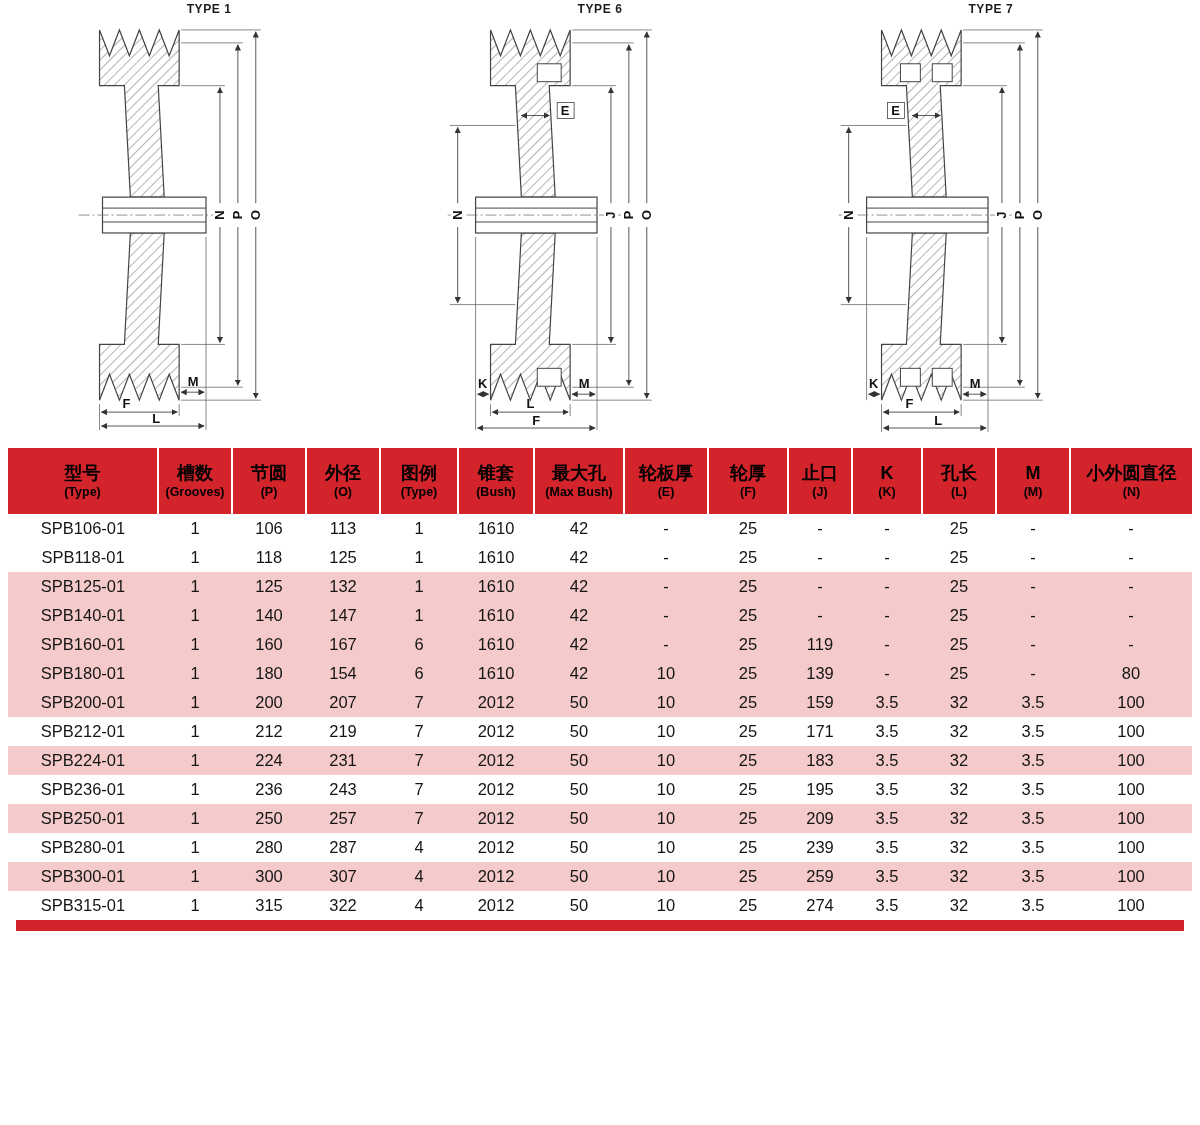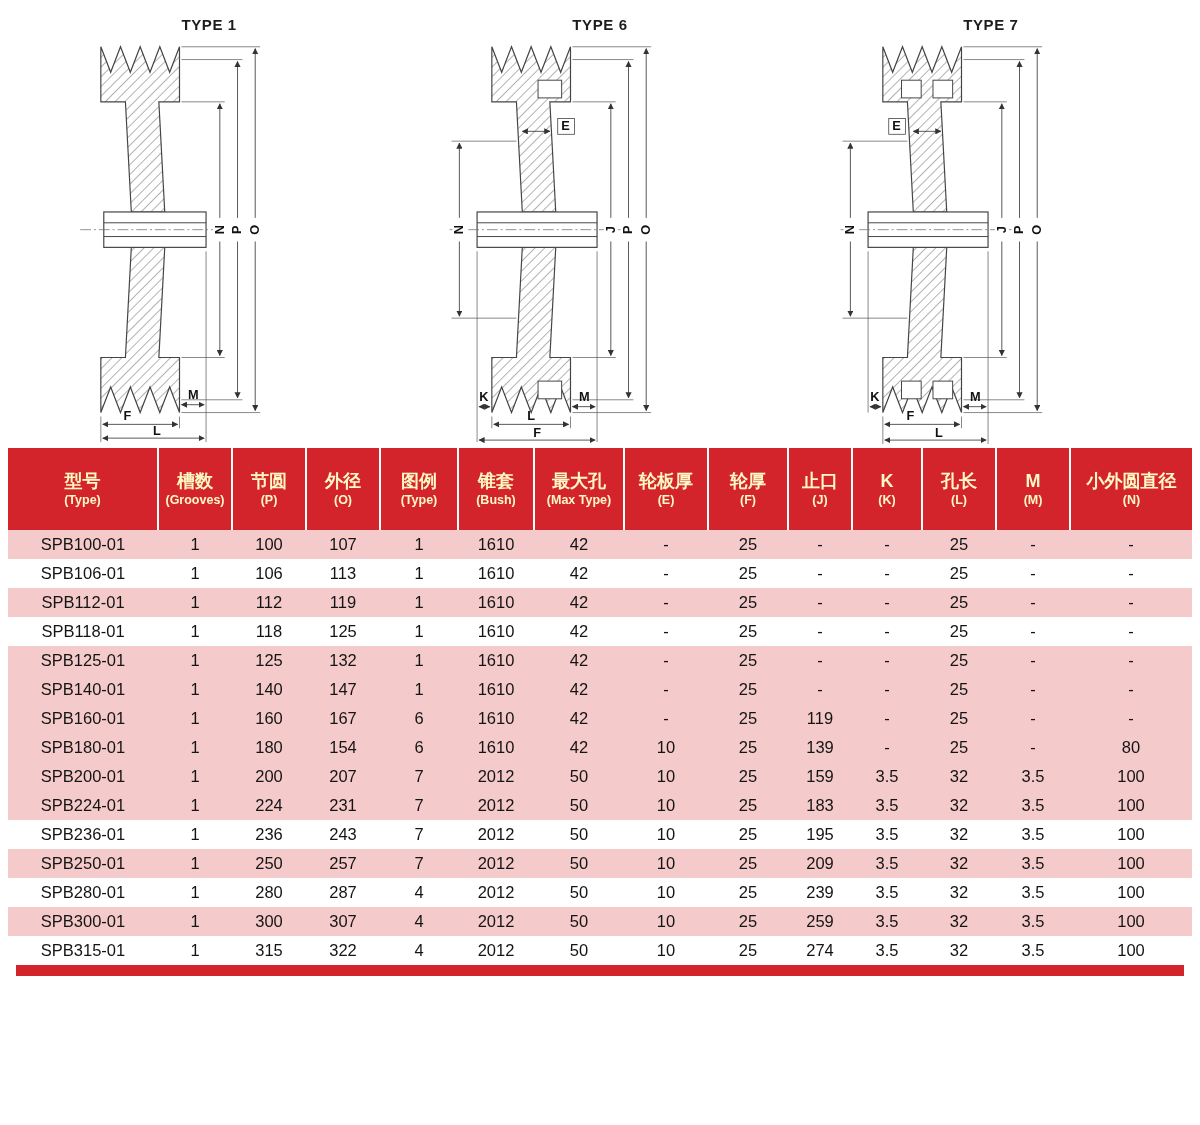--- a/index.html
+++ b/index.html
@@ -5,38 +5,38 @@
   :root{ --red:#d3242b; --pink:#f5caca; }
   *{box-sizing:border-box;margin:0;padding:0}
   html,body{background:#fff}
   body{
     width:1200px;height:1125px;overflow:hidden;
     font-family:"Liberation Sans","DejaVu Sans",sans-serif;color:#141414;
   }
   
   .diagrams{display:flex;justify-content:space-between;padding:2px 14px 0;height:446px}
   .diagram{width:33.3%;display:flex;flex-direction:column;align-items:center}
-  .diagram-title{font-weight:bold;font-size:15px;letter-spacing:.6px;color:#1d1d1d;margin:14px 0 0}
+  .diagram-title{font-weight:bold;font-size:12px;letter-spacing:.6px;color:#1d1d1d;margin:0 0 0}
   svg.pulley{display:block}
   .metal{fill:url(#hatch);stroke:#444;stroke-width:1.2}
   .hub{fill:#fff;stroke:#444;stroke-width:1.2}
   .cutout{fill:#fff;stroke:#444;stroke-width:1}
   .thin{stroke:#444;stroke-width:1}
   .cl{stroke:#777;stroke-width:.8;stroke-dasharray:11 3 2 3}
   .ext{stroke:#555;stroke-width:.7}
   .dim{stroke:#444;stroke-width:.9;marker-start:url(#arr);marker-end:url(#arr)}
   .lblbg{fill:#fff}
   .lblbox{fill:#fff;stroke:#444;stroke-width:.8}
   .dimlbl{font-size:13px;font-weight:bold;fill:#111;text-anchor:middle;
           font-family:"Liberation Sans","DejaVu Sans",sans-serif}
   
   .table-wrap{padding:2px 8px 0}
   table.spec{width:1184px;border-collapse:collapse;table-layout:fixed;text-align:center}
   table.spec thead th{
-    background:var(--red);color:#fef9c3;vertical-align:middle;height:82px;
+    background:var(--red);color:#000000;vertical-align:middle;height:66px;
     border-left:2px solid #fff;padding:2px 1px;
   }
   table.spec thead th:first-child{border-left:none}
   th .zh{display:block;font-size:18px;font-weight:bold;line-height:1.3}
   th .en{display:block;font-size:12.5px;font-weight:bold;line-height:1.2}
   table.spec td{height:29px;font-size:16.5px;padding:0 2px;background:#fff}
   tr.alt td{background:var(--pink)}
   .bottom-strip{height:11px;background:var(--red);margin:0 8px}
 </style>
 </head>
@@ -244,21 +244,21 @@
           <th>
             <span class="zh">图例</span>
             <span class="en">(Type)</span>
           </th>
           <th>
             <span class="zh">锥套</span>
             <span class="en">(Bush)</span>
           </th>
           <th>
             <span class="zh">最大孔</span>
-            <span class="en">(Max Type)</span>
+            <span class="en">(Max Bush)</span>
           </th>
           <th>
             <span class="zh">轮板厚</span>
             <span class="en">(E)</span>
           </th>
           <th>
             <span class="zh">轮厚</span>
             <span class="en">(F)</span>
           </th>
           <th>
@@ -277,57 +277,25 @@
             <span class="zh">M</span>
             <span class="en">(M)</span>
           </th>
           <th>
             <span class="zh">小外圆直径</span>
             <span class="en">(N)</span>
           </th>
         </tr>
     </thead>
     <tbody>
-        <tr class="alt">
-          <td>SPB100-01</td>
-          <td>1</td>
-          <td>100</td>
-          <td>107</td>
-          <td>1</td>
-          <td>1610</td>
-          <td>42</td>
-          <td>-</td>
-          <td>25</td>
-          <td>-</td>
-          <td>-</td>
-          <td>25</td>
-          <td>-</td>
-          <td>-</td>
-        </tr>
         <tr>
           <td>SPB106-01</td>
           <td>1</td>
           <td>106</td>
           <td>113</td>
-          <td>1</td>
-          <td>1610</td>
-          <td>42</td>
-          <td>-</td>
-          <td>25</td>
-          <td>-</td>
-          <td>-</td>
-          <td>25</td>
-          <td>-</td>
-          <td>-</td>
-        </tr>
-        <tr class="alt">
-          <td>SPB112-01</td>
-          <td>1</td>
-          <td>112</td>
-          <td>119</td>
           <td>1</td>
           <td>1610</td>
           <td>42</td>
           <td>-</td>
           <td>25</td>
           <td>-</td>
           <td>-</td>
           <td>25</td>
           <td>-</td>
           <td>-</td>
@@ -421,20 +389,36 @@
           <td>2012</td>
           <td>50</td>
           <td>10</td>
           <td>25</td>
           <td>159</td>
           <td>3.5</td>
           <td>32</td>
           <td>3.5</td>
           <td>100</td>
         </tr>
+        <tr>
+          <td>SPB212-01</td>
+          <td>1</td>
+          <td>212</td>
+          <td>219</td>
+          <td>7</td>
+          <td>2012</td>
+          <td>50</td>
+          <td>10</td>
+          <td>25</td>
+          <td>171</td>
+          <td>3.5</td>
+          <td>32</td>
+          <td>3.5</td>
+          <td>100</td>
+        </tr>
         <tr class="alt">
           <td>SPB224-01</td>
           <td>1</td>
           <td>224</td>
           <td>231</td>
           <td>7</td>
           <td>2012</td>
           <td>50</td>
           <td>10</td>
           <td>25</td>

